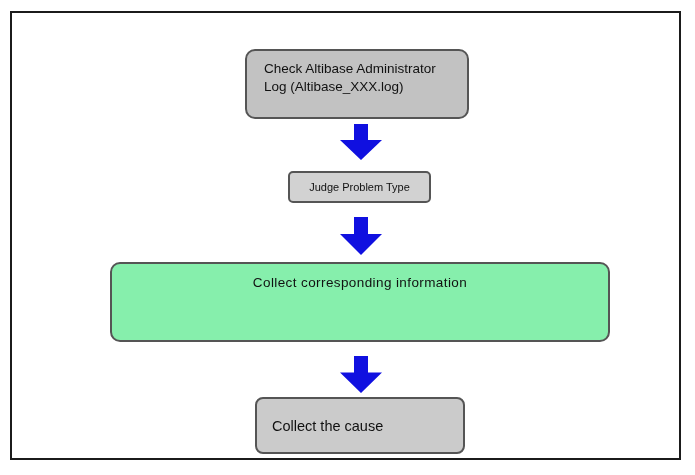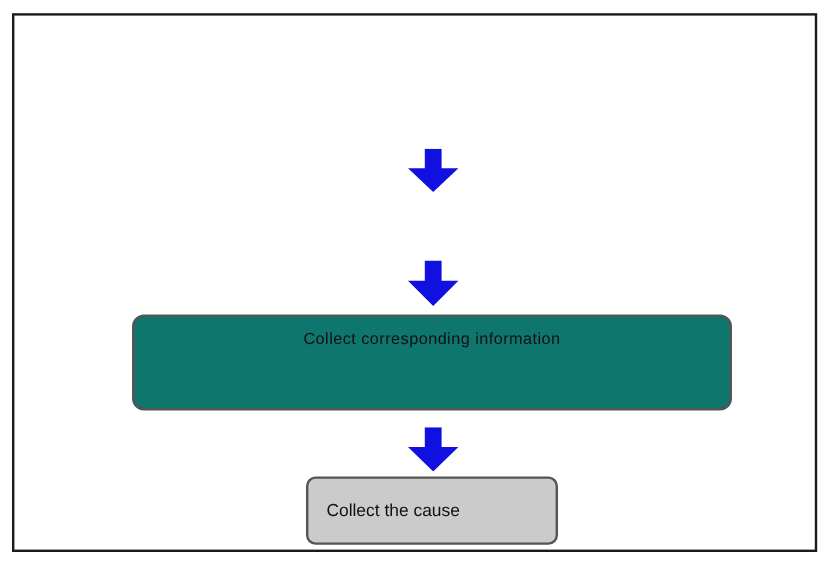--- a/index.html
+++ b/index.html
@@ -56,21 +56,21 @@
     display: flex;
     align-items: center;
     justify-content: center;
   }
   .node-collect {
     left: 98px;
     top: 249px;
     width: 500px;
     height: 80px;
     border-radius: 10px;
-    background: #0f766e;
+    background: #86efac;
     padding-top: 11px;
     font-size: 13.5px;
     letter-spacing: 0.4px;
     text-align: center;
   }
   .node-analyze {
     left: 243px;
     top: 384px;
     width: 210px;
     height: 57px;
@@ -91,27 +91,34 @@
   .arrow-2 { left: 328px; top: 204px; height: 38px; }
   .arrow-3 { left: 328px; top: 343px; height: 37px; }
   .arrow polygon { fill: #1010e0; }
 </style>
 </head>
 <body>
 
 <div class="stage">
   <div class="frame">
 
+    <div class="node node-check-log">
+      <span>Check Altibase Administrator</span><br>
+      <span>Log (Altibase_XXX.log)</span>
+    </div>
 
     <span class="arrow arrow-1">
       <svg viewBox="0 0 42 38" preserveAspectRatio="none" aria-hidden="true">
         <polygon points="14,0 28,0 28,17 42,17 21,38 0,17 14,17"></polygon>
       </svg>
     </span>
 
+    <div class="node node-judge">
+      <span>Judge Problem Type</span>
+    </div>
 
     <span class="arrow arrow-2">
       <svg viewBox="0 0 42 38" preserveAspectRatio="none" aria-hidden="true">
         <polygon points="14,0 28,0 28,17 42,17 21,38 0,17 14,17"></polygon>
       </svg>
     </span>
 
     <div class="node node-collect">
       <span>Collect corresponding information</span>
     </div>

